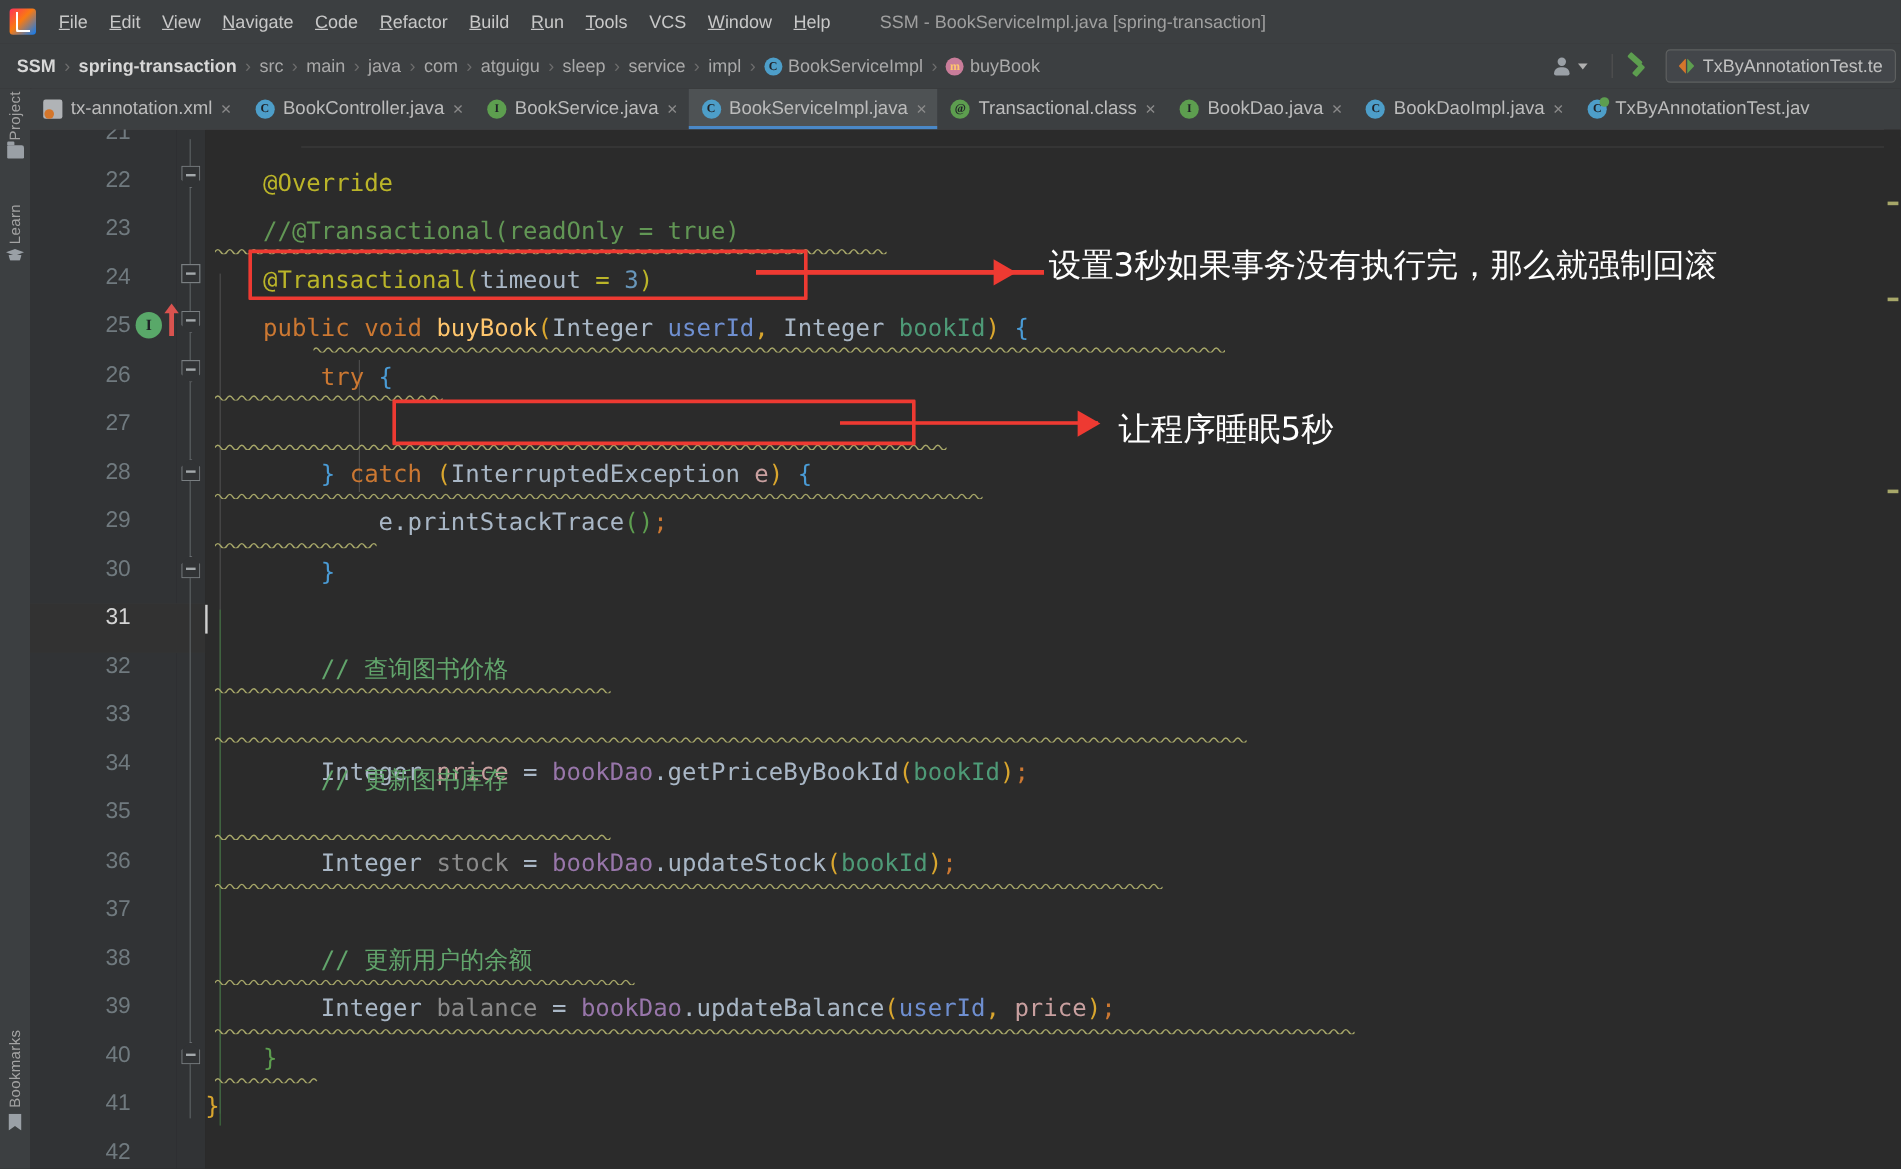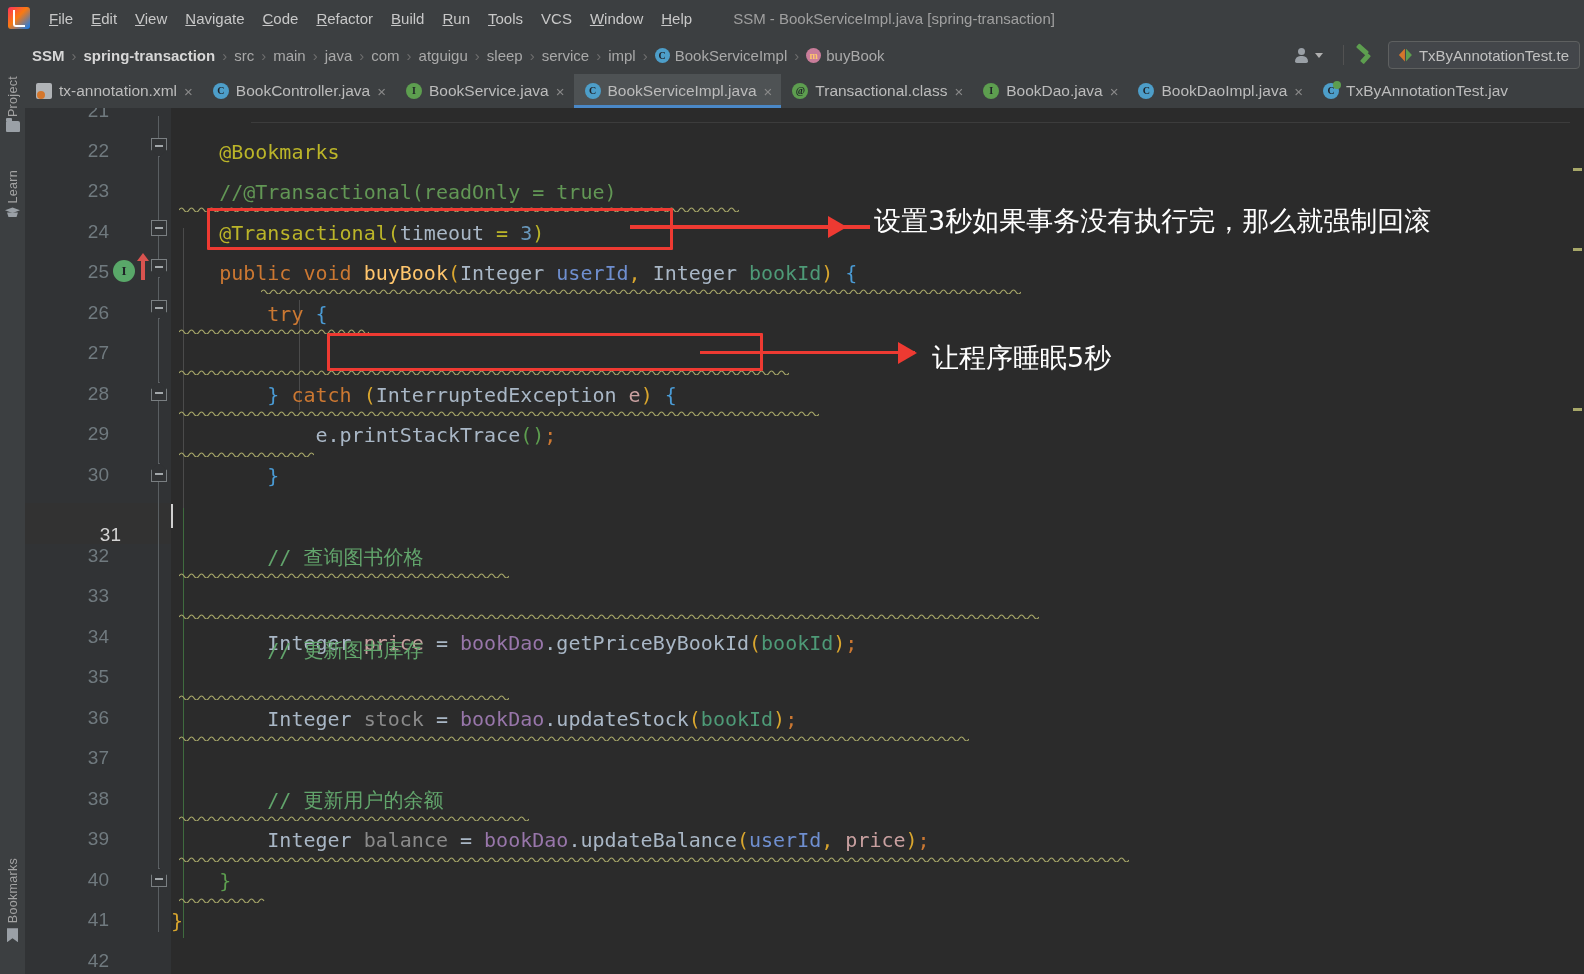--- a/index.html
+++ b/index.html
@@ -34,21 +34,21 @@
   .win-title{
     font-size:15px;color:#a0a0a0;margin-left:32px;white-space:nowrap;
   }
 
   
   .navbar{
     position:absolute;left:0;top:36px;width:1584px;height:38px;
     background:#3c3f41;display:flex;align-items:center;
     border-bottom:1px solid #2f2f2f;
   }
-  .crumbs{display:flex;align-items:center;margin-left:32px;flex:1;overflow:hidden;}
+  .crumbs{display:flex;align-items:center;margin-left:14px;flex:1;overflow:hidden;}
   .crumb{font-size:15px;color:#a9a9a9;white-space:nowrap;display:flex;align-items:center;}
   .crumb.bold{color:#d7d7d7;font-weight:bold;}
   .sep{color:#6e6e6e;font-size:15px;margin:0 7px;}
   .cicon{
     width:15px;height:15px;border-radius:50%;margin-right:5px;flex:none;
     font-size:10px;line-height:15px;text-align:center;color:#20232a;font-weight:bold;
     font-family:"Liberation Serif",serif;
   }
   .cicon.cls{background:#4d9ec9;}
   .cicon.mth{background:#c97d9a;}
@@ -405,21 +405,21 @@
     <div class="gnum" style="left:0;top:-8px;">21</div>
     <div class="gnum" style="left:0;top:32px;">22</div>
     <div class="gnum" style="left:0;top:72px;">23</div>
     <div class="gnum" style="left:0;top:113px;">24</div>
     <div class="gnum" style="left:0;top:153px;">25</div>
     <div class="gnum" style="left:0;top:194px;">26</div>
     <div class="gnum" style="left:0;top:234px;">27</div>
     <div class="gnum" style="left:0;top:275px;">28</div>
     <div class="gnum" style="left:0;top:315px;">29</div>
     <div class="gnum" style="left:0;top:356px;">30</div>
-    <div class="gnum cur" style="left:0;top:416px;padding-left:12px;">31</div>
+    <div class="gnum cur" style="left:0;top:396px;">31</div>
     <div class="gnum" style="left:0;top:437px;">32</div>
     <div class="gnum" style="left:0;top:477px;">33</div>
     <div class="gnum" style="left:0;top:518px;">34</div>
     <div class="gnum" style="left:0;top:558px;">35</div>
     <div class="gnum" style="left:0;top:599px;">36</div>
     <div class="gnum" style="left:0;top:639px;">37</div>
     <div class="gnum" style="left:0;top:680px;">38</div>
     <div class="gnum" style="left:0;top:720px;">39</div>
     <div class="gnum" style="left:0;top:761px;">40</div>
     <div class="gnum" style="left:0;top:801px;">41</div>
@@ -452,21 +452,21 @@
       </div>
 
     <div class="codearea">
 
       <div class="iguide" style="left:12px;top:120px;height:700px;"></div>
       <div class="iguide green" style="left:12px;top:400px;height:430px;"></div>
       <div class="iguide" style="left:128px;top:192px;height:110px;"></div>
 
       <div style="position:absolute;left:80px;top:14px;width:1400px;height:1px;background:#3c3c3c;"></div>
 
-      <div class="codetext" style="top:30px;"><span class="anno">    @Bookmarks</span></div>
+      <div class="codetext" style="top:30px;"><span class="anno">    @Override</span></div>
       <div class="codetext" style="top:70px;"><span class="cmt">    //@Transactional(readOnly = true)</span></div>
       <div class="codetext" style="top:111px;"><span class="anno">    @Transactional(</span><span class="typ">timeout</span><span class="anno"> = </span><span class="num">3</span><span class="anno">)</span></div>
       <div class="codetext" style="top:151px;"><span class="kw">    public void </span><span class="mth">buyBook</span><span class="par1">(</span><span class="typ">Integer </span><span class="param-blue">userId</span><span class="par1">, </span><span class="typ">Integer </span><span class="param-green">bookId</span><span class="par1">)</span><span class="par2"> {</span></div>
       <div class="codetext" style="top:192px;"><span class="kw">        try </span><span class="par2">{</span></div>
       <div class="codetext" style="top:273px;"><span class="par2">        } </span><span class="kw">catch </span><span class="par1">(</span><span class="typ">InterruptedException </span><span class="param-pink">e</span><span class="par1">)</span><span class="par2"> {</span></div>
       <div class="codetext" style="top:313px;"><span class="typ">            e.printStackTrace</span><span class="par3">()</span><span class="sem">;</span></div>
       <div class="codetext" style="top:354px;"><span class="par2">        }</span></div>
       <div class="codetext" style="top:394px;"><span style="color:#a9b7c6;border-left:2px solid #d0d0d0;padding-left:0;">&nbsp;</span></div>
       <div class="codetext" style="top:435px;"><span class="cmt-cn">        // 查询图书价格</span></div>
       <div class="codetext" style="top:475px;margin-top:46px;"><span class="typ">        Integer </span><span class="param-pink">price</span><span class="typ"> = </span><span class="fld">bookDao</span><span class="typ">.getPriceByBookId</span><span class="par1">(</span><span class="param-green">bookId</span><span class="par1">)</span><span class="sem">;</span></div>

